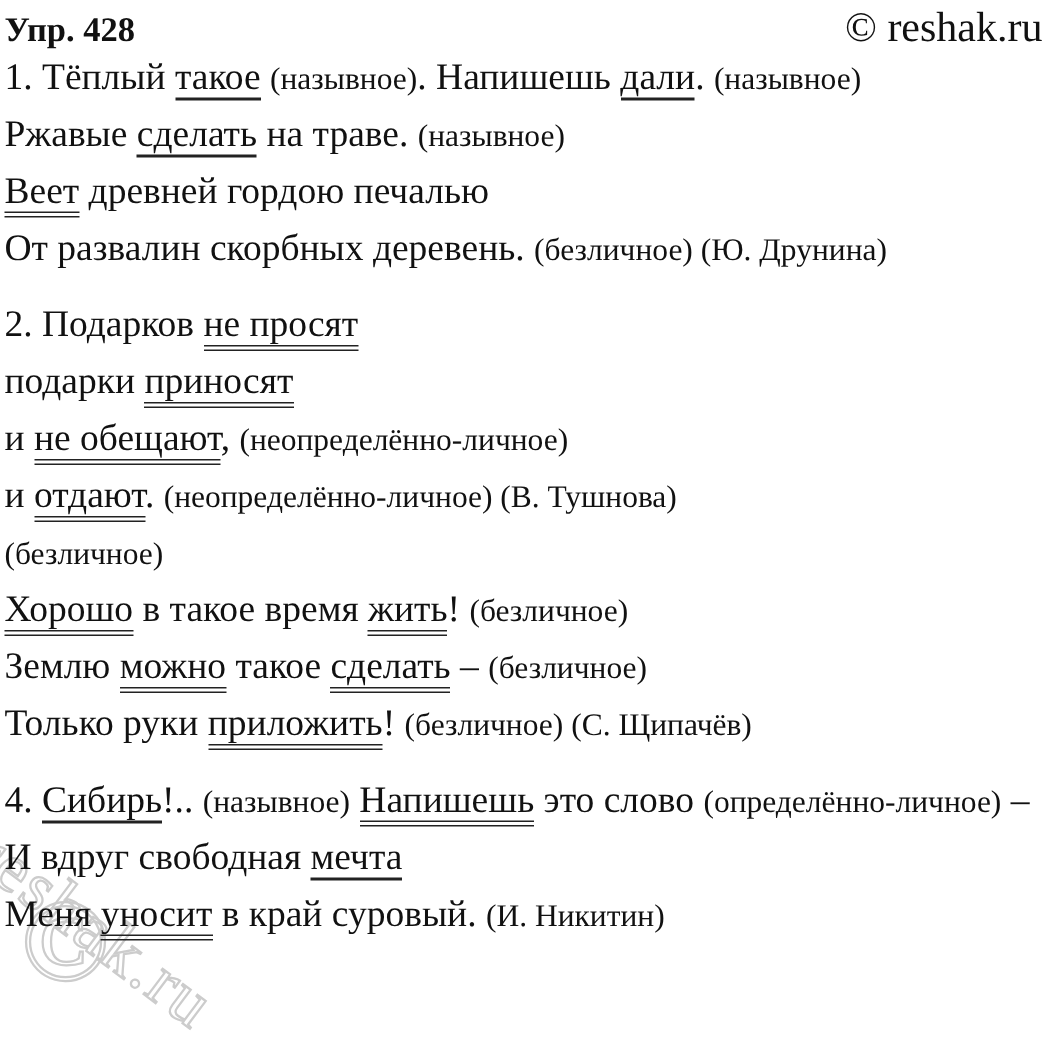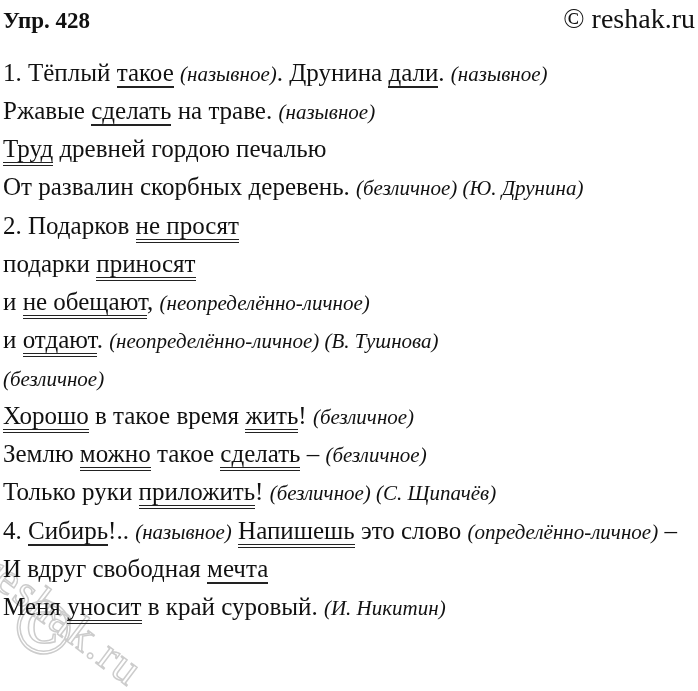--- a/index.html
+++ b/index.html
@@ -15,43 +15,43 @@
     box-sizing:border-box;
     padding:5px 3px 0 3px;
     background:var(--bg);
     font-family:"Liberation Serif","DejaVu Serif",serif;
     color:var(--text-color);
     overflow:hidden;
   }
   
   .header{
     display:flex;justify-content:space-between;align-items:baseline;
-    line-height:28px;height:28px;margin-bottom:21px;
+    line-height:28px;height:28px;
     position:relative;z-index:2;
   }
   .header .ex{font-weight:bold;font-size:23px;}
   .header .copy{font-size:28px;}
   
   .content{position:relative;z-index:2;}
   .line{
     font-size:25px;
     line-height:38px;
     height:38px;
     white-space:nowrap;
   }
-  .line.block-start{margin-top:1px;}
+  .line.block-start{margin-top:13px;}
   .line.justify{
     white-space:normal;
     text-align:justify;
     text-align-last:justify;
   }
   .s-p{}
   .s-u{border-bottom:2px solid var(--underline-color);}
   .s-uu{border-bottom:4px double var(--underline-color);}
-  .s-i{font-style:italic;font-size:21px;}
+  .s-i{font-size:21px;}
   
   .watermark-text{
     position:absolute;left:4px;top:541px;
     z-index:1;
     font-size:46px;letter-spacing:2px;
     transform:rotate(37deg);
     transform-origin:0 0;
     color:transparent;
     -webkit-text-stroke:1.5px var(--watermark-color);
     pointer-events:none;
@@ -72,23 +72,23 @@
 
   <div class="watermark-copy">©</div>
   <div class="watermark-text">reshak.ru</div>
 
   <div class="header">
     <span class="ex">Упр. 428</span>
     <span class="copy">© reshak.ru</span>
   </div>
 
   <div class="content">
-      <div class="line"><span class="s-p">1. Тёплый </span><span class="s-u">такое</span><span class="s-p"> </span><span class="s-i">(назывное)</span><span class="s-p">. Друнина </span><span class="s-u">дали</span><span class="s-p">. </span><span class="s-i">(назывное)</span></div>
+      <div class="line"><span class="s-p">1. Тёплый </span><span class="s-u">такое</span><span class="s-p"> </span><span class="s-i">(назывное)</span><span class="s-p">. Напишешь </span><span class="s-u">дали</span><span class="s-p">. </span><span class="s-i">(назывное)</span></div>
       <div class="line"><span class="s-p">Ржавые </span><span class="s-u">сделать</span><span class="s-p"> на траве. </span><span class="s-i">(назывное)</span></div>
-      <div class="line"><span class="s-uu">Труд</span><span class="s-p"> древней гордою печалью</span></div>
+      <div class="line"><span class="s-uu">Веет</span><span class="s-p"> древней гордою печалью</span></div>
       <div class="line"><span class="s-p">От развалин скорбных деревень. </span><span class="s-i">(безличное) (Ю. Друнина)</span></div>
       <div class="line block-start"><span class="s-p">2. Подарков </span><span class="s-uu">не просят</span></div>
       <div class="line"><span class="s-p">подарки </span><span class="s-uu">приносят</span></div>
       <div class="line"><span class="s-p">и </span><span class="s-uu">не обещают</span><span class="s-p">, </span><span class="s-i">(неопределённо-личное)</span></div>
       <div class="line"><span class="s-p">и </span><span class="s-uu">отдают</span><span class="s-p">. </span><span class="s-i">(неопределённо-личное) (В. Тушнова)</span></div>
       <div class="line"><span class="s-i">(безличное)</span></div>
       <div class="line"><span class="s-uu">Хорошо</span><span class="s-p"> в такое время </span><span class="s-uu">жить</span><span class="s-p">! </span><span class="s-i">(безличное)</span></div>
       <div class="line"><span class="s-p">Землю </span><span class="s-uu">можно</span><span class="s-p"> такое </span><span class="s-uu">сделать</span><span class="s-p"> – </span><span class="s-i">(безличное)</span></div>
       <div class="line"><span class="s-p">Только руки </span><span class="s-uu">приложить</span><span class="s-p">! </span><span class="s-i">(безличное) (С. Щипачёв)</span></div>
       <div class="line block-start"><span class="s-p">4. </span><span class="s-u">Сибирь</span><span class="s-p">!.. </span><span class="s-i">(назывное)</span><span class="s-p"> </span><span class="s-uu">Напишешь</span><span class="s-p"> это слово </span><span class="s-i">(определённо-личное)</span><span class="s-p"> –</span></div>

